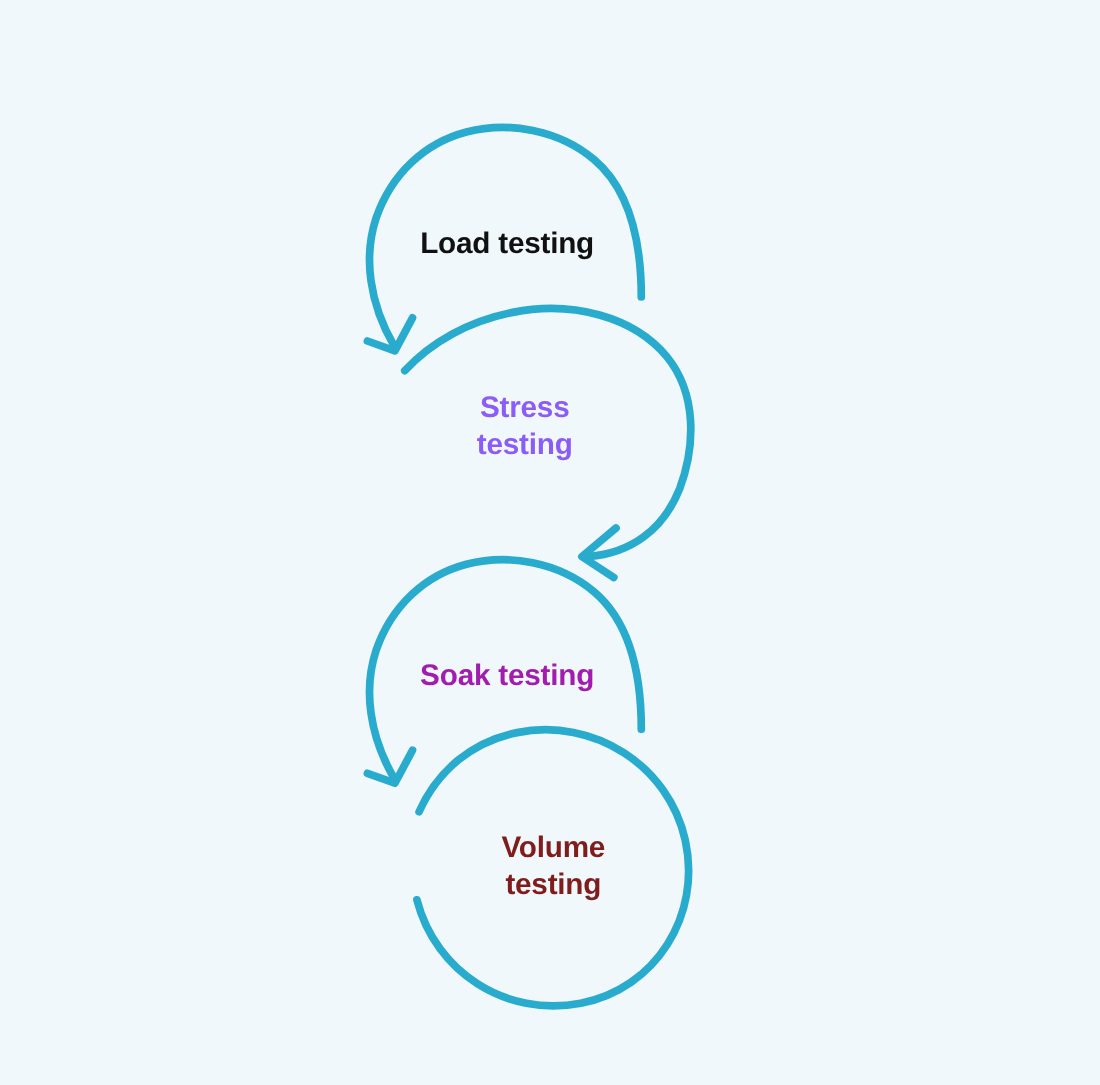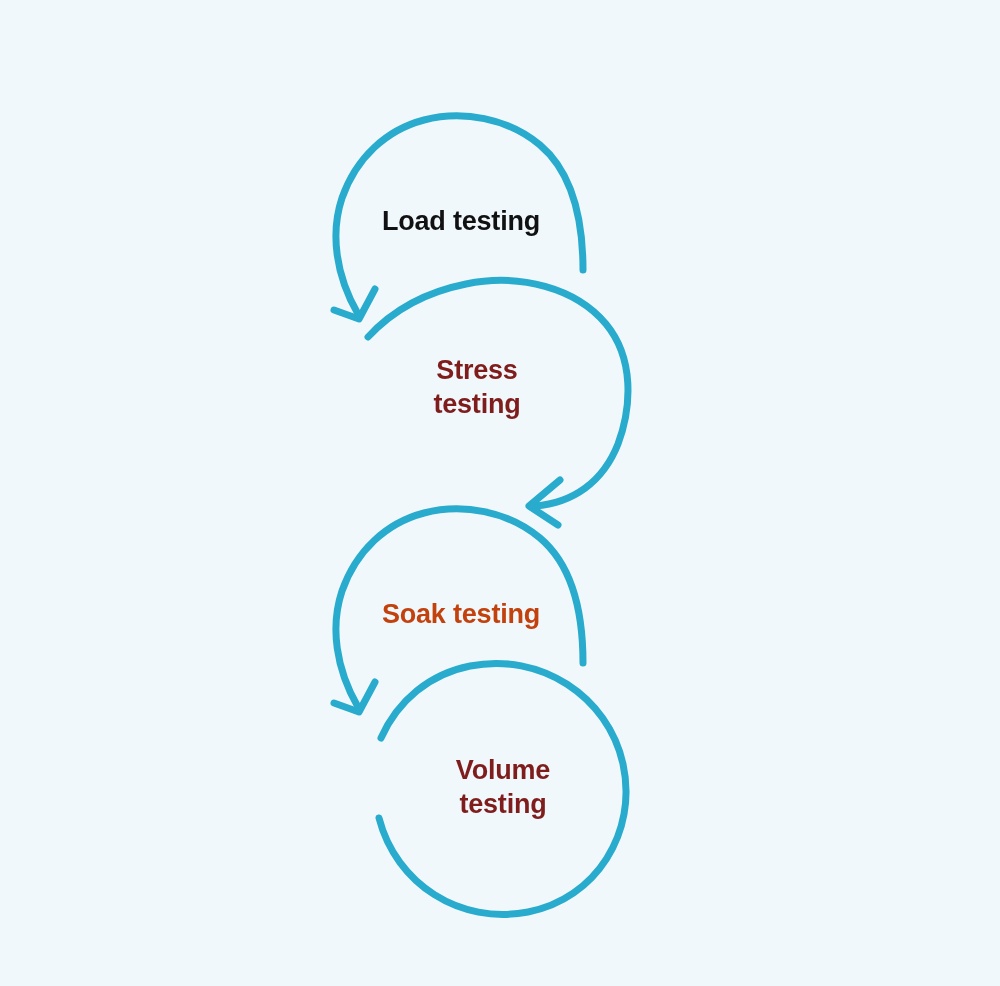--- a/index.html
+++ b/index.html
@@ -92,21 +92,21 @@
                C 398 652, 430 626, 470 618
                C 540 604, 608 648, 623 716
                C 638 784, 596 851, 528 864
                C 460 877, 396 836, 379 770"></path>
     </g>
 
   </svg>
 
   <div class="node-label" style="left: 461px; top: 173px; color: rgb(17, 17, 17);">Load testing</div>
 
-  <div class="node-label" style="left: 477px; top: 339px; color: #7f1d1d;">Stress
+  <div class="node-label" style="left: 477px; top: 339px; color: #8b5cf6;">Stress
 testing</div>
 
-  <div class="node-label" style="left: 461px; top: 566px; color: #c2410c;">Soak testing</div>
+  <div class="node-label" style="left: 461px; top: 566px; color: #a21caf;">Soak testing</div>
 
   <div class="node-label" style="left: 503px; top: 739px; color: #7f1d1d;">Volume
 testing</div>
 
 </div>
 
 </body></html>

